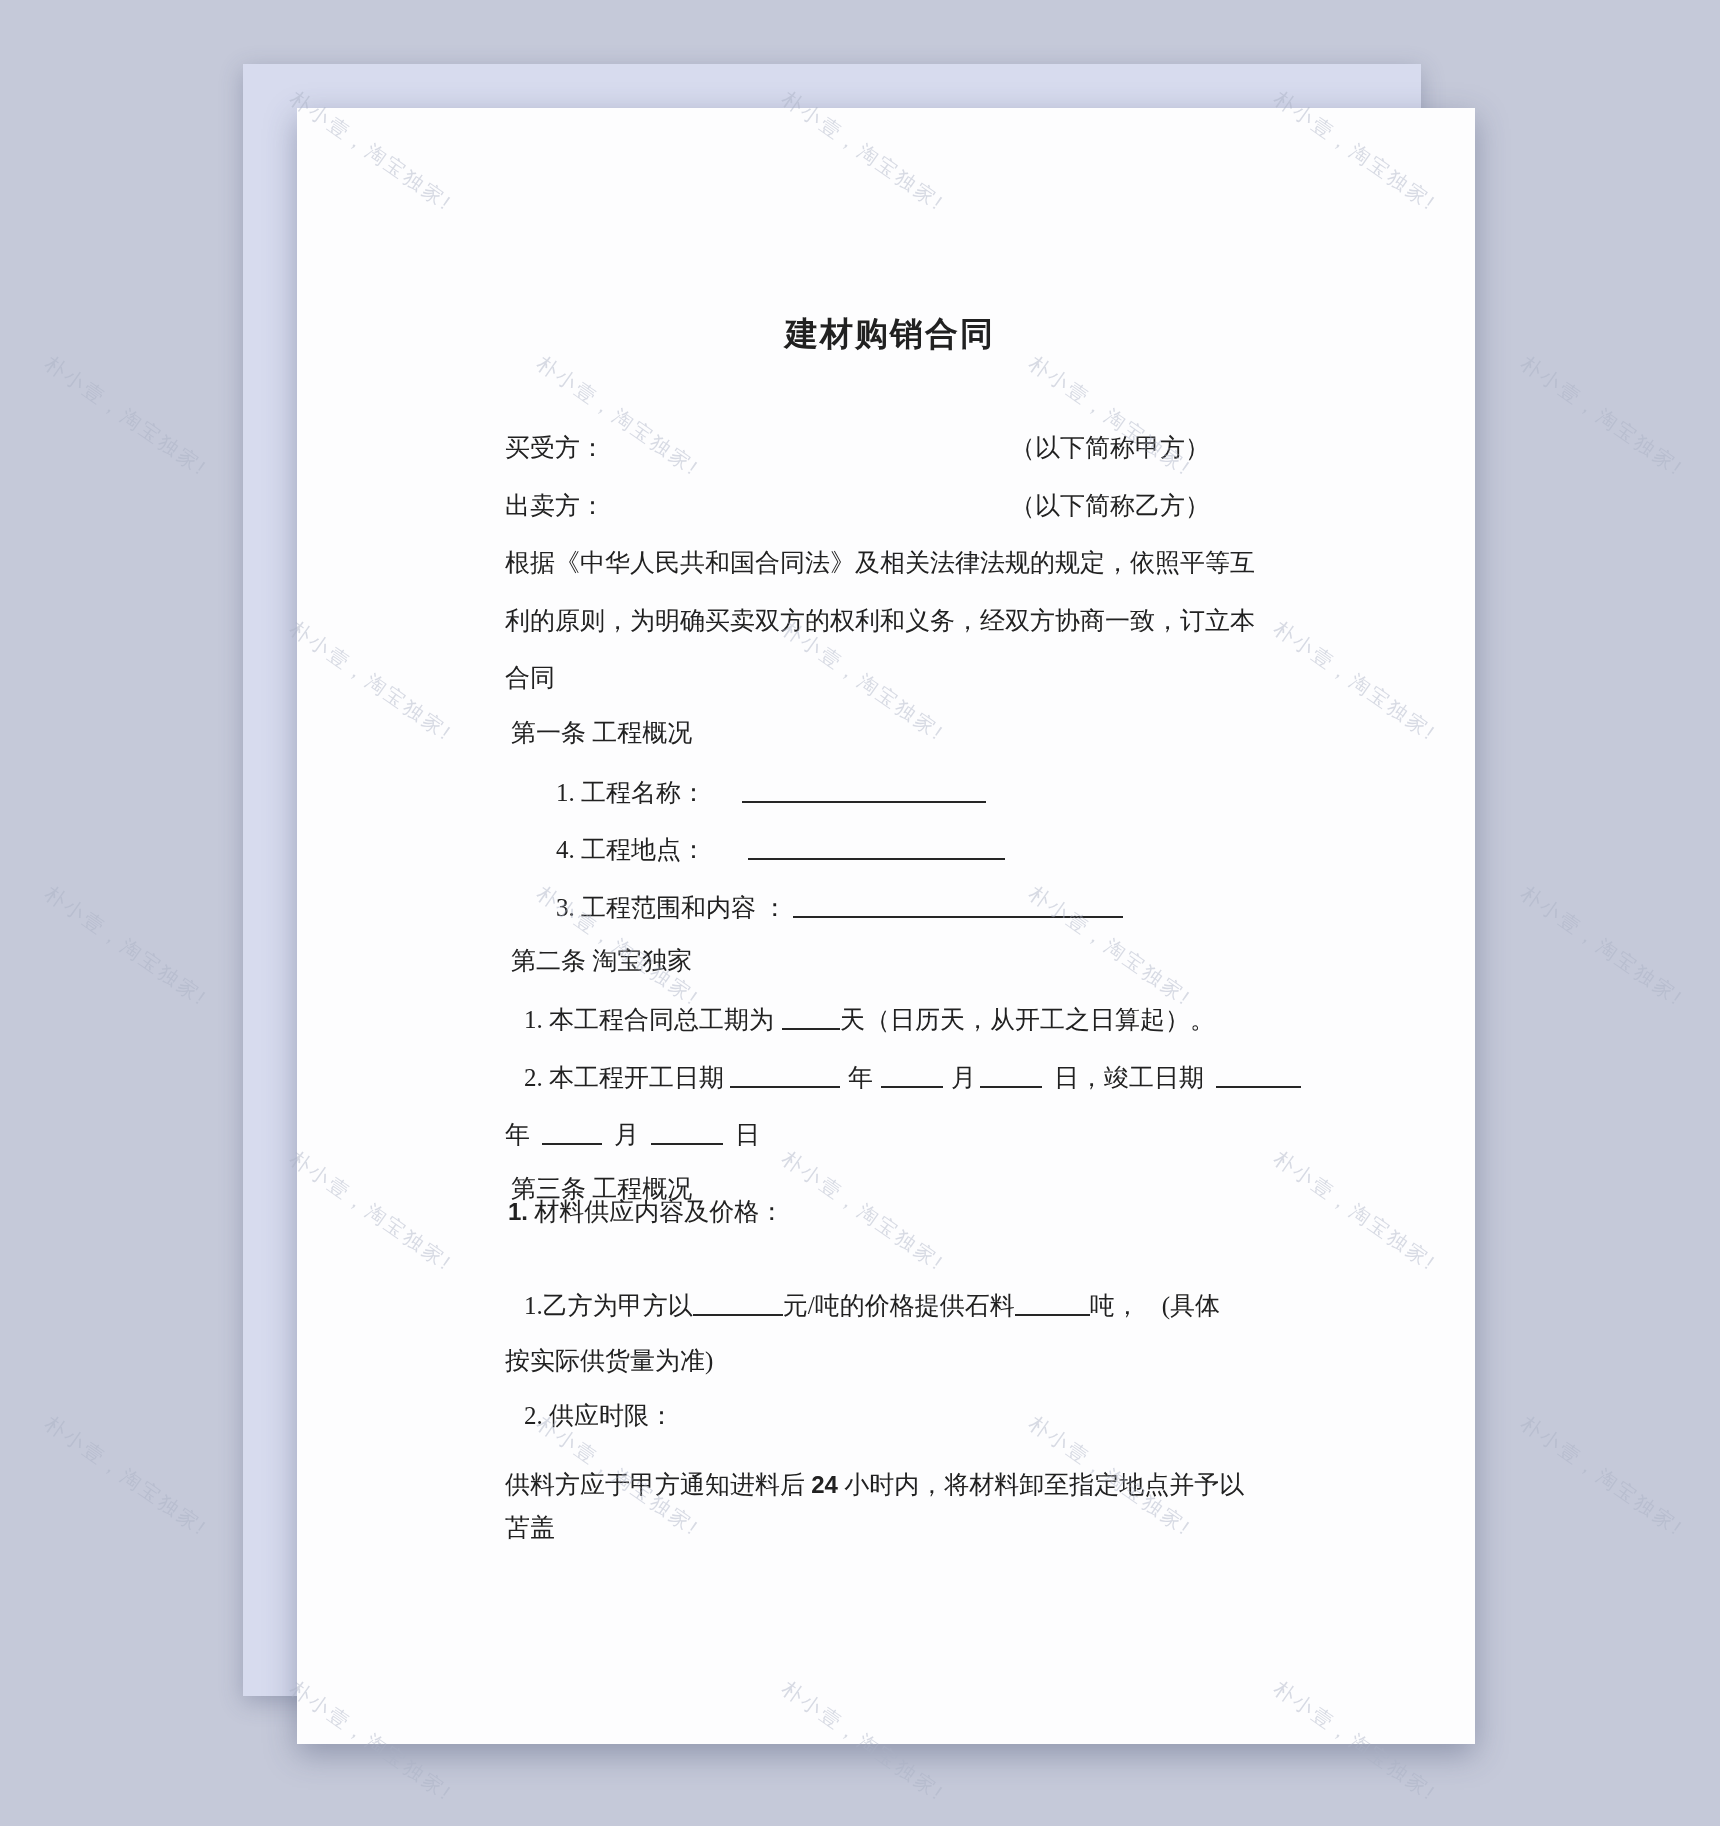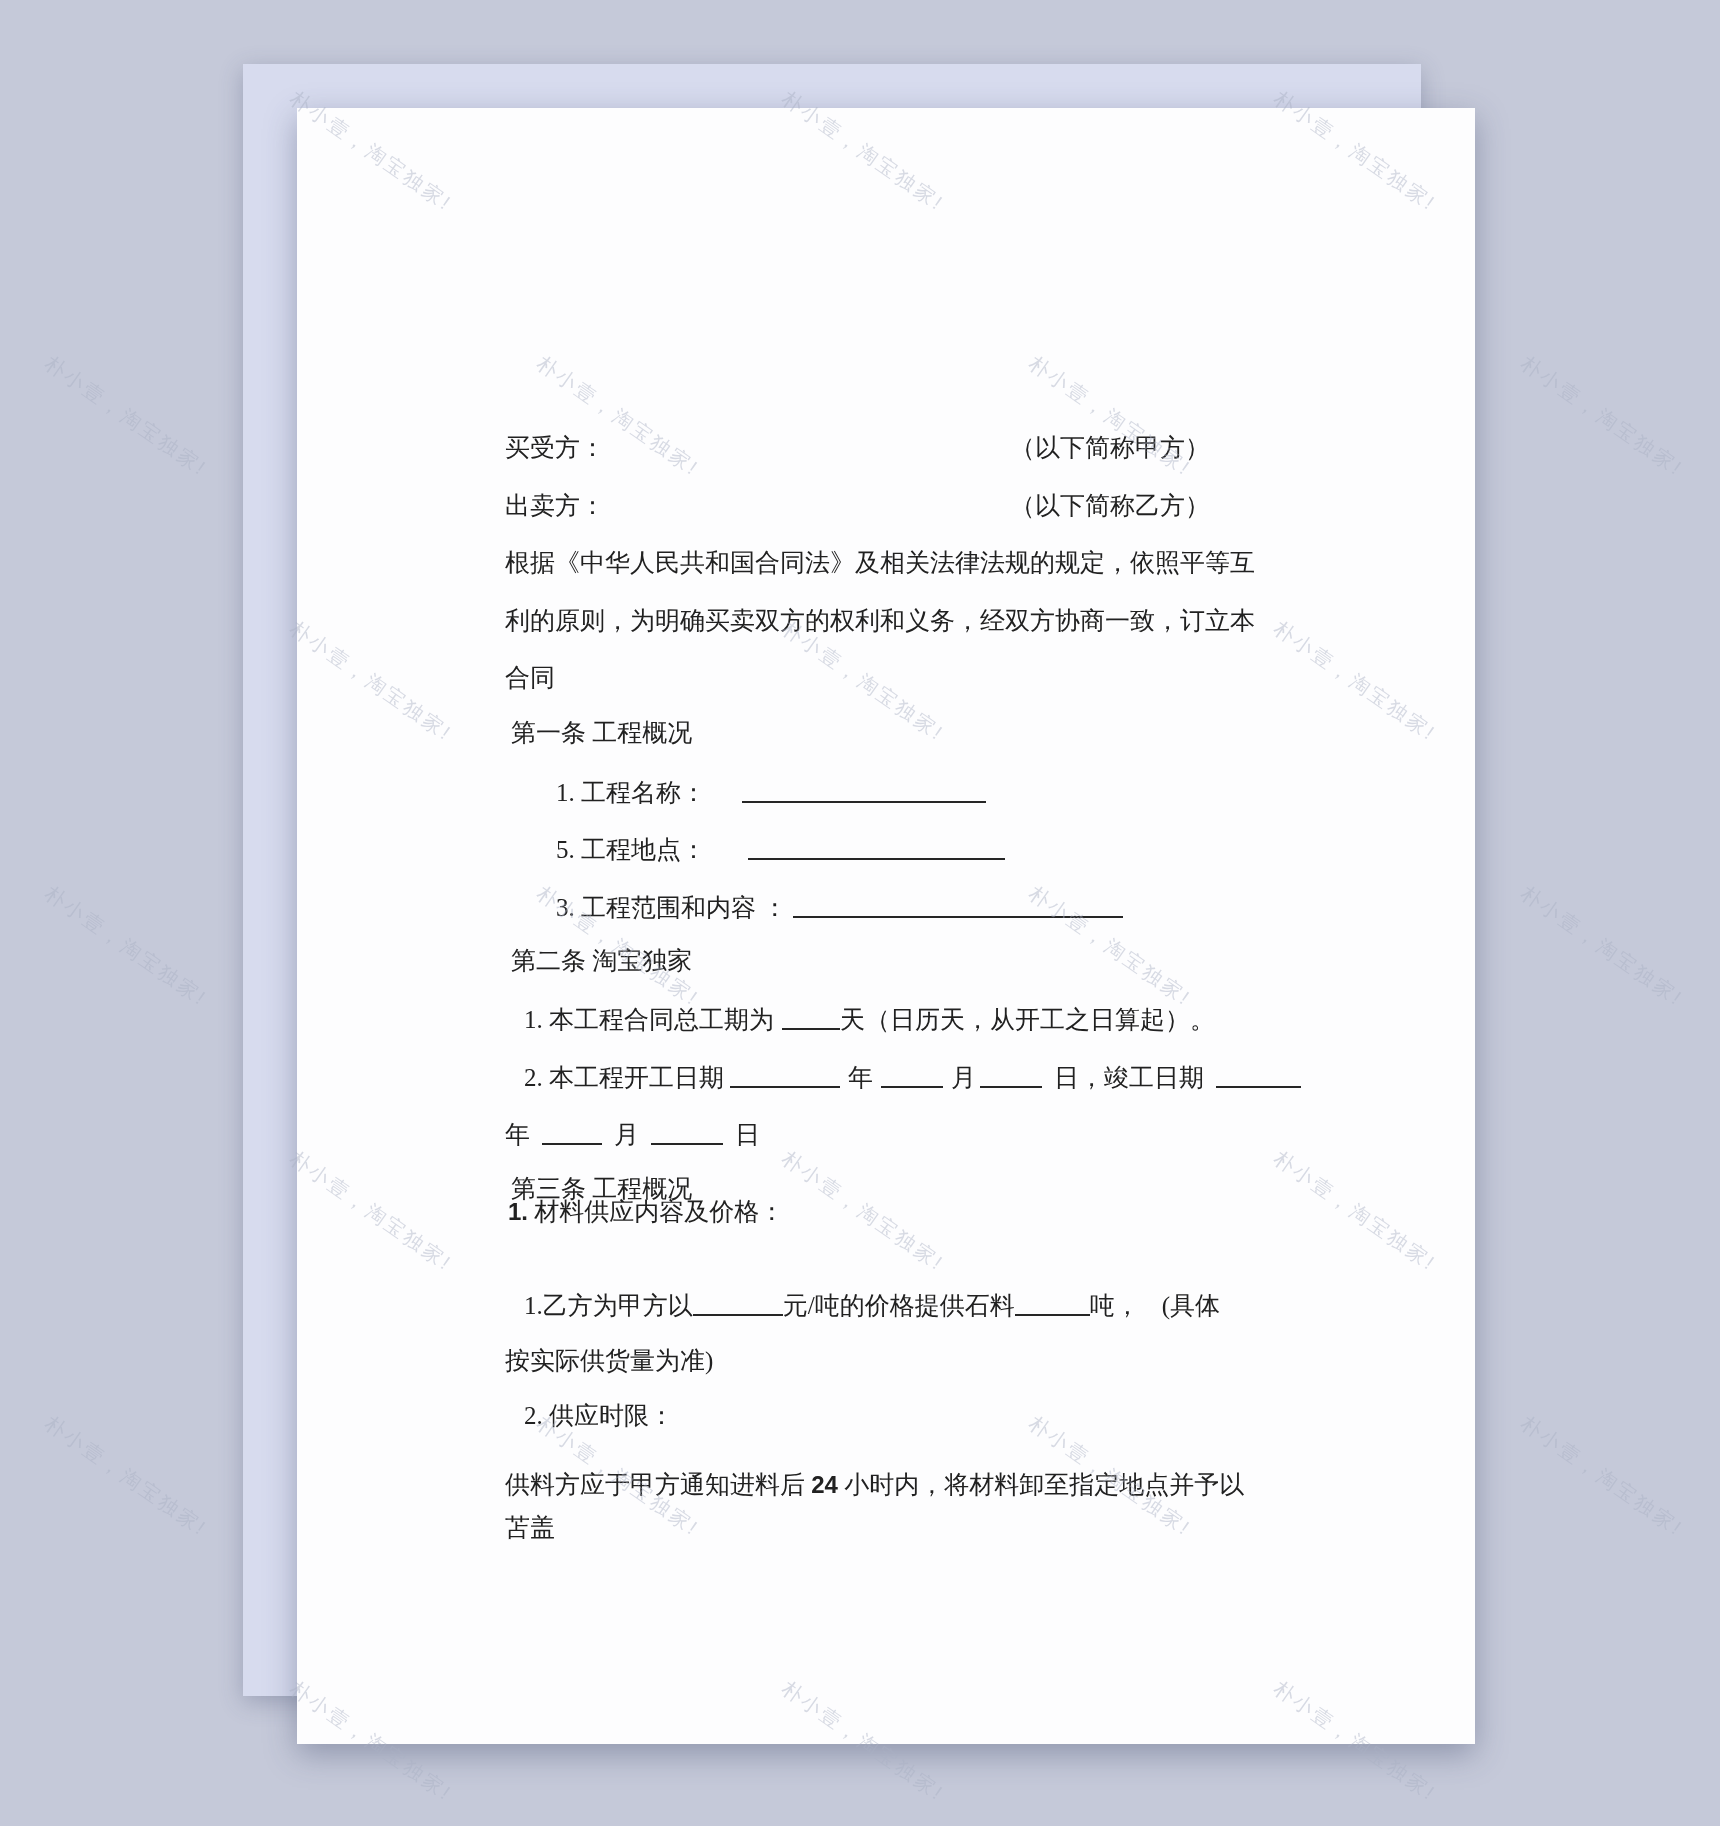--- a/index.html
+++ b/index.html
@@ -25,20 +25,21 @@
 </style>
 </head>
 <body>
 
 <div class="canvas">
 
   <div class="back-page"></div>
 
   <div class="front-page">
 
+    <h1 class="doc-title">建材购销合同</h1>
 
     <div class="ln" style="top:324px">
       <span>买受方：</span>
       <span class="note">（以下简称甲方）</span>
     </div>
 
     <div class="ln" style="top:382px">
       <span>出卖方：</span>
       <span class="note">（以下简称乙方）</span>
     </div>
@@ -47,21 +48,21 @@
     <div class="ln" style="top:439px">根据《中华人民共和国合同法》及相关法律法规的规定，依照平等互</div>
     <div class="ln" style="top:554px">合同</div>
 
     <div class="ln ind0" style="top:609px">第一条 工程概况</div>
 
     <div class="ln ind2" style="top:667px">
       <span>1. 工程名称：</span><span class="bl" style="margin-left:36px;width:244px"></span>
     </div>
 
     <div class="ln ind2" style="top:724px">
-      <span>5. 工程地点：</span><span class="bl" style="margin-left:42px;width:257px"></span>
+      <span>4. 工程地点：</span><span class="bl" style="margin-left:42px;width:257px"></span>
     </div>
 
     <div class="ln ind2" style="top:782px">
       <span>3. 工程范围和内容 ：</span><span class="bl" style="margin-left:6px;width:330px"></span>
     </div>
 
     <div class="ln ind0" style="top:837px">第二条 淘宝独家</div>
 
     <div class="ln ind1" style="top:894px">
       <span>1. 本工程合同总工期为</span><span class="bl" style="margin-left:8px;width:58px"></span><span>天（日历天，从开工之日算起）。</span>

